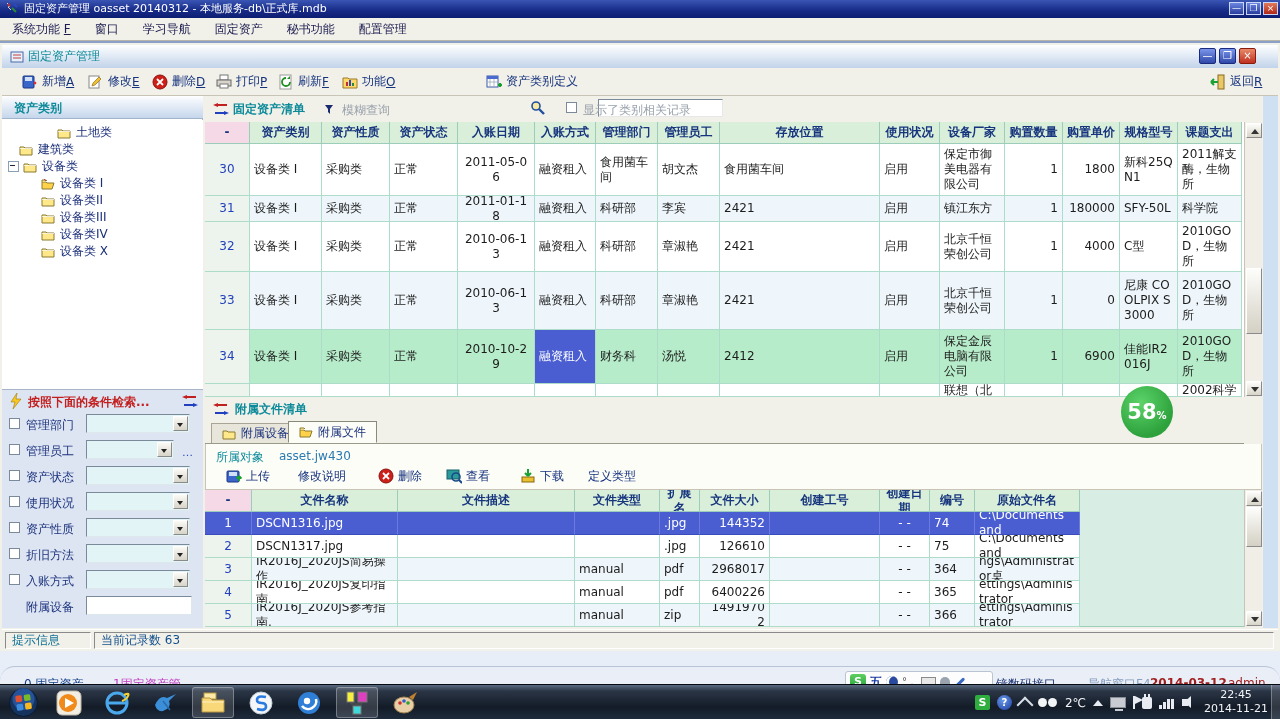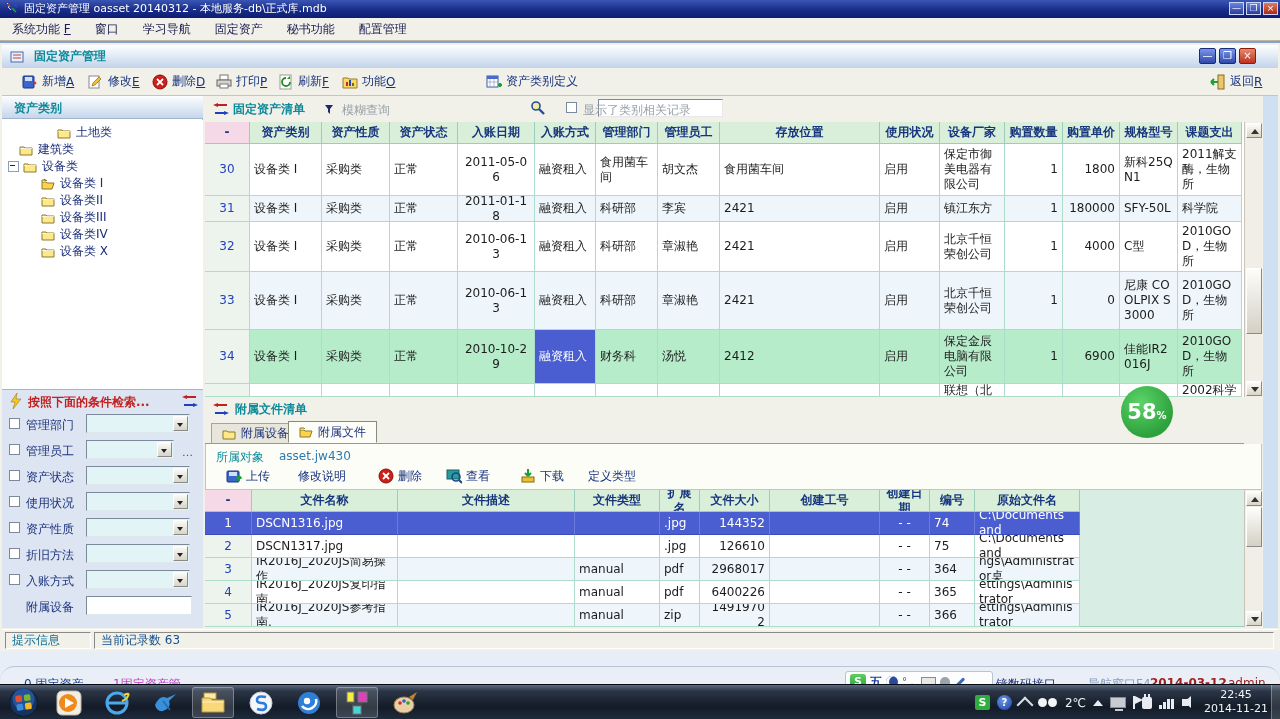--- a/index.html
+++ b/index.html
@@ -16,21 +16,21 @@
   .wbtn{width:15px;height:13px;background:linear-gradient(#6a86e0,#2a3c9e);border:1px solid #c8d4f8;color:#fff;font-size:9px;line-height:11px;text-align:center;box-sizing:border-box;}
   .wbtn.close{background:linear-gradient(#e07a5a,#b02818);}
 
   
   .menubar{position:absolute;left:0;top:18px;width:1280px;height:22px;background:#f1f0e9;border-bottom:1px solid #b8b4a6;font-size:12px;color:#1c1c50;display:flex;align-items:center;}
   .menu-item{padding:0 12px;line-height:21px;}
 
   
   .childwin{position:absolute;left:0;top:41px;width:1280px;height:610px;background:#f1f0e9;border-top:2px solid #8aa0c8;box-sizing:border-box;}
   .child-titlebar{position:absolute;left:2px;top:45px;width:1276px;height:23px;background:linear-gradient(#feffff,#c2d3ea);border-bottom:1px solid #a8b8d0;}
-  .child-title{position:absolute;left:32px;top:3px;font-size:12px;font-weight:bold;color:#0d8a9a;}
+  .child-title{position:absolute;left:26px;top:3px;font-size:12px;font-weight:normal;color:#0d8a9a;}
   .child-btns{position:absolute;right:22px;top:3px;display:flex;gap:3px;}
   .cbtn{width:17px;height:16px;background:linear-gradient(#7a96e8,#3048aa);border:1px solid #1a2a7e;color:#fff;font-size:10px;line-height:14px;text-align:center;box-sizing:border-box;border-radius:2px;}
   .cbtn.close{background:linear-gradient(#e88a6a,#c03020);border-color:#8a1a0a;}
 
   
   .toolbar{position:absolute;left:2px;top:68px;width:1276px;height:27px;background:#f1f0e9;border-bottom:1px solid #c8c4b6;}
   .tool-btn{position:absolute;top:3px;height:21px;display:flex;align-items:center;font-size:12px;color:#16337e;white-space:nowrap;padding:0 4px;}
   .tbi{display:inline-block;width:16px;height:16px;margin-right:4px;position:relative;flex:0 0 16px;}
   .tbi svg{position:absolute;left:0;top:0;width:16px;height:16px;}
 

